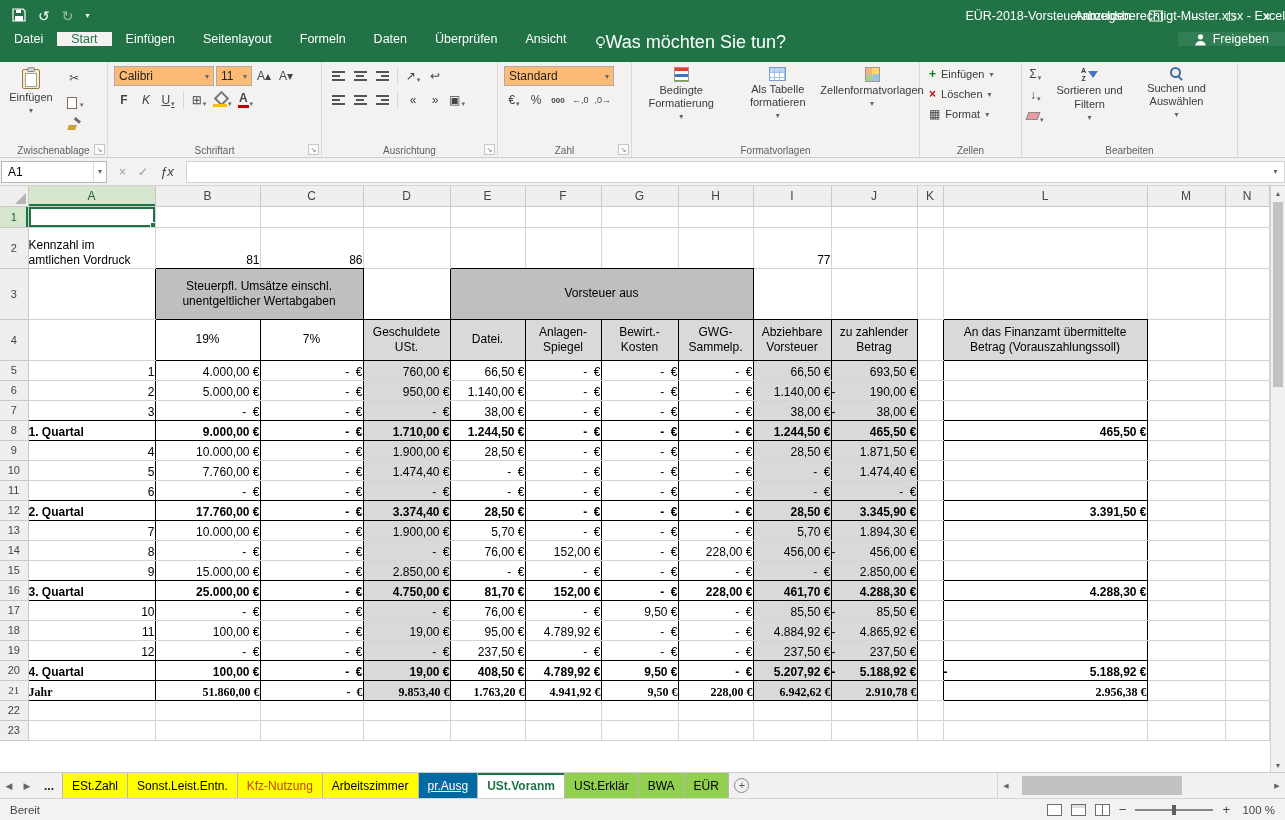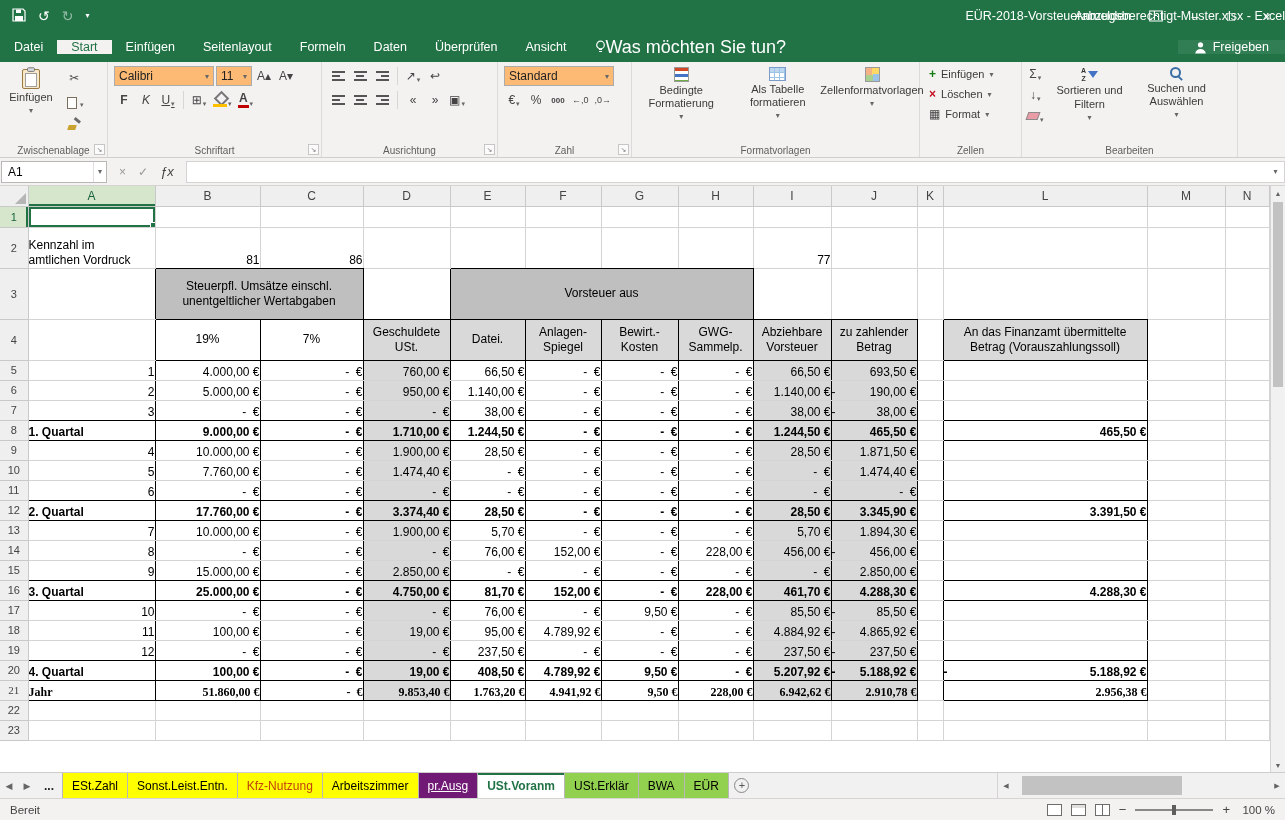--- a/index.html
+++ b/index.html
@@ -12,21 +12,21 @@
   .qat .dim{opacity:.5}
   .qat span{font-size:14px;line-height:1}
   .qat .tiny{font-size:8px}
   .wtitle{position:absolute;left:8px;right:0;text-align:right;font-size:12.5px;pointer-events:none}
   .tb-right{margin-left:auto;display:flex;align-items:center;height:100%;z-index:2}
   .signin{font-size:12.5px;margin-right:18px}
   .rdo{margin-right:14px;display:flex;align-items:center}
   .win-btn{width:36px;height:100%;display:flex;align-items:center;justify-content:center;font-size:13px}
 
   
-  .tabrow{height:30px;background:#217346;display:flex;align-items:center;flex:0 0 30px;color:#fff}
+  .tabrow{height:30px;background:#217346;display:flex;align-items:flex-start;flex:0 0 30px;color:#fff}
   .rtabs{display:flex;align-items:stretch}
   .rtab{display:flex;align-items:center;padding:0 14px;font-size:12.5px;cursor:pointer}
   .rtab.active{background:#f3f2f1;color:#217346}
   .tellme{display:flex;align-items:center;padding:0 14px;font-size:18px}
   .share{margin-left:auto;display:flex;align-items:center;gap:6px;padding:0 16px;font-size:12.5px;background:rgba(255,255,255,0.08)}
 
   
   .ribbon{height:96px;flex:0 0 96px;background:#f3f2f1;border-bottom:1px solid #d1cfcd;display:flex;font-size:11px;color:#3b3a39}
   .rgroup{position:relative;display:flex;flex-direction:column;padding:2px 3px 15px;border-right:1px solid #dcdada}
   .glabel{position:absolute;bottom:1px;left:0;right:0;text-align:center;font-size:10px;color:#605e5c;pointer-events:none}
@@ -919,21 +919,21 @@
 
   <div class="tabbar">
     <span class="tnav">◀</span>
     <span class="tnav">▶</span>
     <div class="stabs">
         <div class="stab overflow">...</div>
         <div class="stab" style="background: rgb(255, 255, 0); color: rgb(0, 0, 0);">ESt.Zahl</div>
         <div class="stab" style="background: rgb(255, 255, 0); color: rgb(0, 0, 0);">Sonst.Leist.Entn.</div>
         <div class="stab" style="background: rgb(255, 255, 0); color: #c2410c;">Kfz-Nutzung</div>
         <div class="stab" style="background: rgb(255, 255, 0); color: rgb(0, 0, 0);">Arbeitszimmer</div>
-        <div class="stab" style="background: #701a75; color: rgb(255, 255, 255); text-decoration: underline;">pr.Ausg</div>
+        <div class="stab" style="background: #0369a1; color: rgb(255, 255, 255); text-decoration: underline;">pr.Ausg</div>
         <div class="stab active" style="color: rgb(33, 115, 70);">USt.Voranm</div>
         <div class="stab" style="background: rgb(146, 208, 80); color: rgb(0, 0, 0);">USt.Erklär</div>
         <div class="stab" style="background: rgb(146, 208, 80); color: rgb(0, 0, 0);">BWA</div>
         <div class="stab" style="background: rgb(146, 208, 80); color: rgb(0, 0, 0);">EÜR</div>
       </div>
     <span class="addsheet">
         <b>+</b>
       </span>
     <div class="tb-fill"></div>
     <div class="hscroll">

